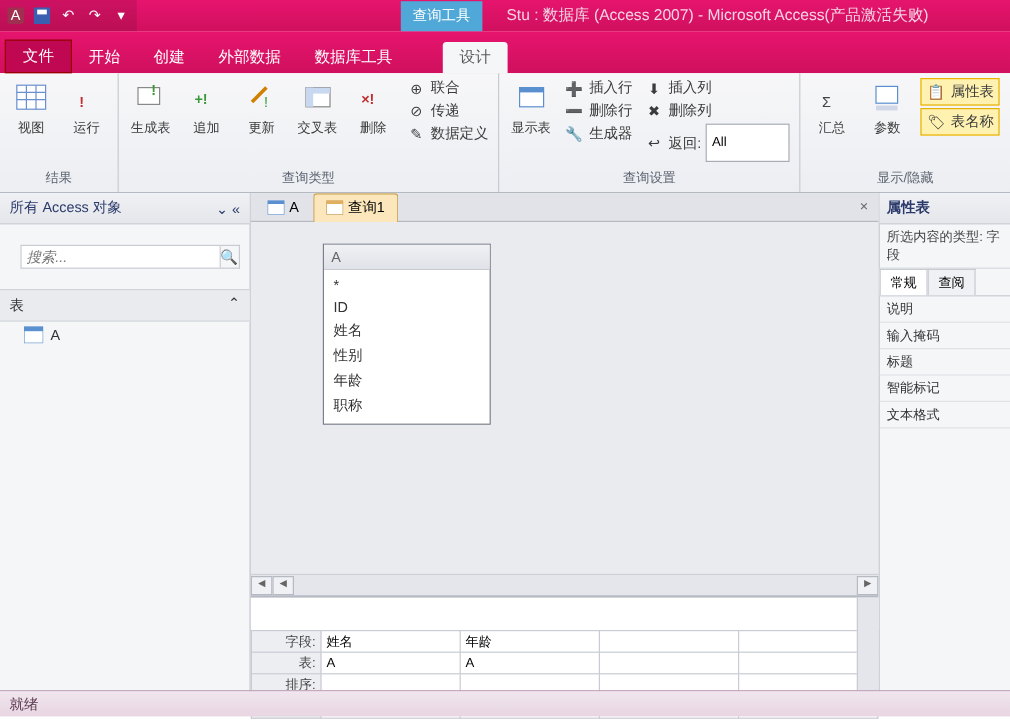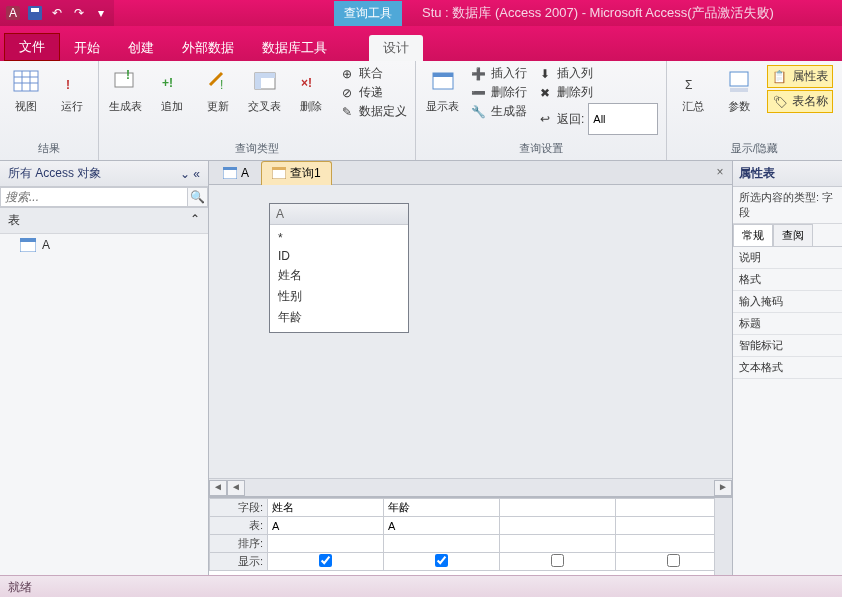--- a/index.html
+++ b/index.html
@@ -32,21 +32,21 @@
 .rstack .row { display:flex; align-items:center; gap:4px; font-size:11px; color:#3b3b3b; cursor:pointer; white-space:nowrap; }
 .rstack .row .sicn { width:16px; height:16px; display:flex; align-items:center; justify-content:center; }
 .rbtn-small { padding:2px 4px; cursor:pointer; }
 .rbtn-small.selected { background:#fff2b0; border:1px solid #e8b000; }
 .combo { border:1px solid #a7abb4; background:#fff; height:32px; padding:0 4px; font-size:11px; width:70px; }
 
 
 .workarea { display:flex; height:425px; }
 .nav { width:209px; border-right:1px solid #b5b9c2; background:#f5f6f8; display:flex; flex-direction:column; }
 .nav-header { background:linear-gradient(#f0f1f4,#e4e6eb); border-bottom:1px solid #c8cbd2; padding:4px 8px; display:flex; align-items:center; justify-content:space-between; color:#2b3a6b; font-size:13px; }
-.nav-search { padding:0; display:flex; border-bottom:1px solid #c8cbd2; }
+.nav-search { padding:17px; display:flex; border-bottom:1px solid #c8cbd2; }
 .nav-search input { flex:1; border:1px solid #c8cbd2; padding:2px 4px; font-style:italic; color:#888; }
 .nav-search .sicon { width:20px; display:flex; align-items:center; justify-content:center; color:#888; border:1px solid #c8cbd2; border-left:none; }
 .nav-group { padding:4px 8px; background:#e9ebef; border-bottom:1px solid #d5d7dc; display:flex; justify-content:space-between; color:#333; }
 .nav-item { padding:4px 8px 4px 20px; display:flex; align-items:center; gap:6px; color:#333; cursor:pointer; }
 .nav-item .ticn { width:16px; height:14px; }
 
 
 .designer { flex:1; display:flex; flex-direction:column; background:#e9ebef; position:relative; }
 .doc-tabs { height:24px; background:#e1e3e8; border-bottom:1px solid #b5b9c2; display:flex; align-items:center; padding-left:4px; gap:2px; }
 .doc-tab { padding:3px 10px; display:flex; align-items:center; gap:4px; cursor:pointer; font-size:12px; }
@@ -56,21 +56,21 @@
 .table-box { position:absolute; left:60px; top:18px; width:140px; background:#fff; border:1px solid #7a7f8a; }
 .table-box .thead { background:linear-gradient(#f0f1f4,#dfe2e8); padding:3px 6px; color:#666; border-bottom:1px solid #c8cbd2; }
 .table-box .fields { padding:4px 8px; }
 .table-box .fields div { padding:2px 0; color:#333; }
 .hscroll { height:18px; background:#e4e6eb; border-top:1px solid #c8cbd2; display:flex; align-items:center; }
 .hscroll .arrow { width:18px; height:16px; border:1px solid #b5b9c2; background:#f0f1f4; text-align:center; font-size:10px; color:#666; cursor:pointer; }
 .hscroll .track { flex:1; }
 
 
 .qgrid { height:90px; background:#fff; border-top:2px solid #b5b9c2; position:relative; }
-.qgrid table { border-collapse:collapse; width:100%; }
+.qgrid table { border-collapse:collapse; width:100%;margin-top:27px; }
 .qgrid td { border:1px solid #c8cbd2; padding:1px 4px; height:16px; font-size:11px; }
 .qgrid td.rowhdr { background:#eceef2; text-align:right; width:58px; color:#444; padding-right:4px; }
 .qgrid td.cell { min-width:110px; background:#fff; }
 .qgrid .chk { text-align:center; }
 .qgrid .highlight { outline:3px solid #e00000; outline-offset:-2px; }
 .qgrid .vscroll { position:absolute; right:0; top:0; width:18px; height:100%; background:#e4e6eb; border-left:1px solid #c8cbd2; }
 
 
 .prop { width:110px; border-left:1px solid #b5b9c2; background:#f5f6f8; display:flex; flex-direction:column; }
 .prop .phead { padding:4px 6px; color:#2b3a6b; background:linear-gradient(#f0f1f4,#e4e6eb); border-bottom:1px solid #c8cbd2; font-weight:bold; }
@@ -340,20 +340,21 @@
 
     <div class="canvas">
       <div class="table-box">
         <div class="thead">A</div>
         <div class="fields">
           <div>*</div>
           <div>ID</div>
           <div>姓名</div>
           <div>性别</div>
           <div>年龄</div>
+          <div>职称</div>
         </div>
       </div>
     </div>
 
     <div class="hscroll">
       <div class="arrow">◄</div>
       <div class="arrow">◄</div>
       <div class="track"></div>
       <div class="arrow">►</div>
     </div>
@@ -396,21 +397,20 @@
   </div>
 
   <div class="prop">
     <div class="phead">属性表</div>
     <div class="psub">所选内容的类型: 字段</div>
     <div class="ptabs">
       <div class="ptab active">常规</div>
       <div class="ptab">查阅</div>
     </div>
     <div class="prow">说明</div>
-    <div class="prow">格式</div>
     <div class="prow">输入掩码</div>
     <div class="prow">标题</div>
     <div class="prow">智能标记</div>
     <div class="prow">文本格式</div>
   </div>
 </div>
 
 <div class="status">
   <span>就绪</span>
 </div>

